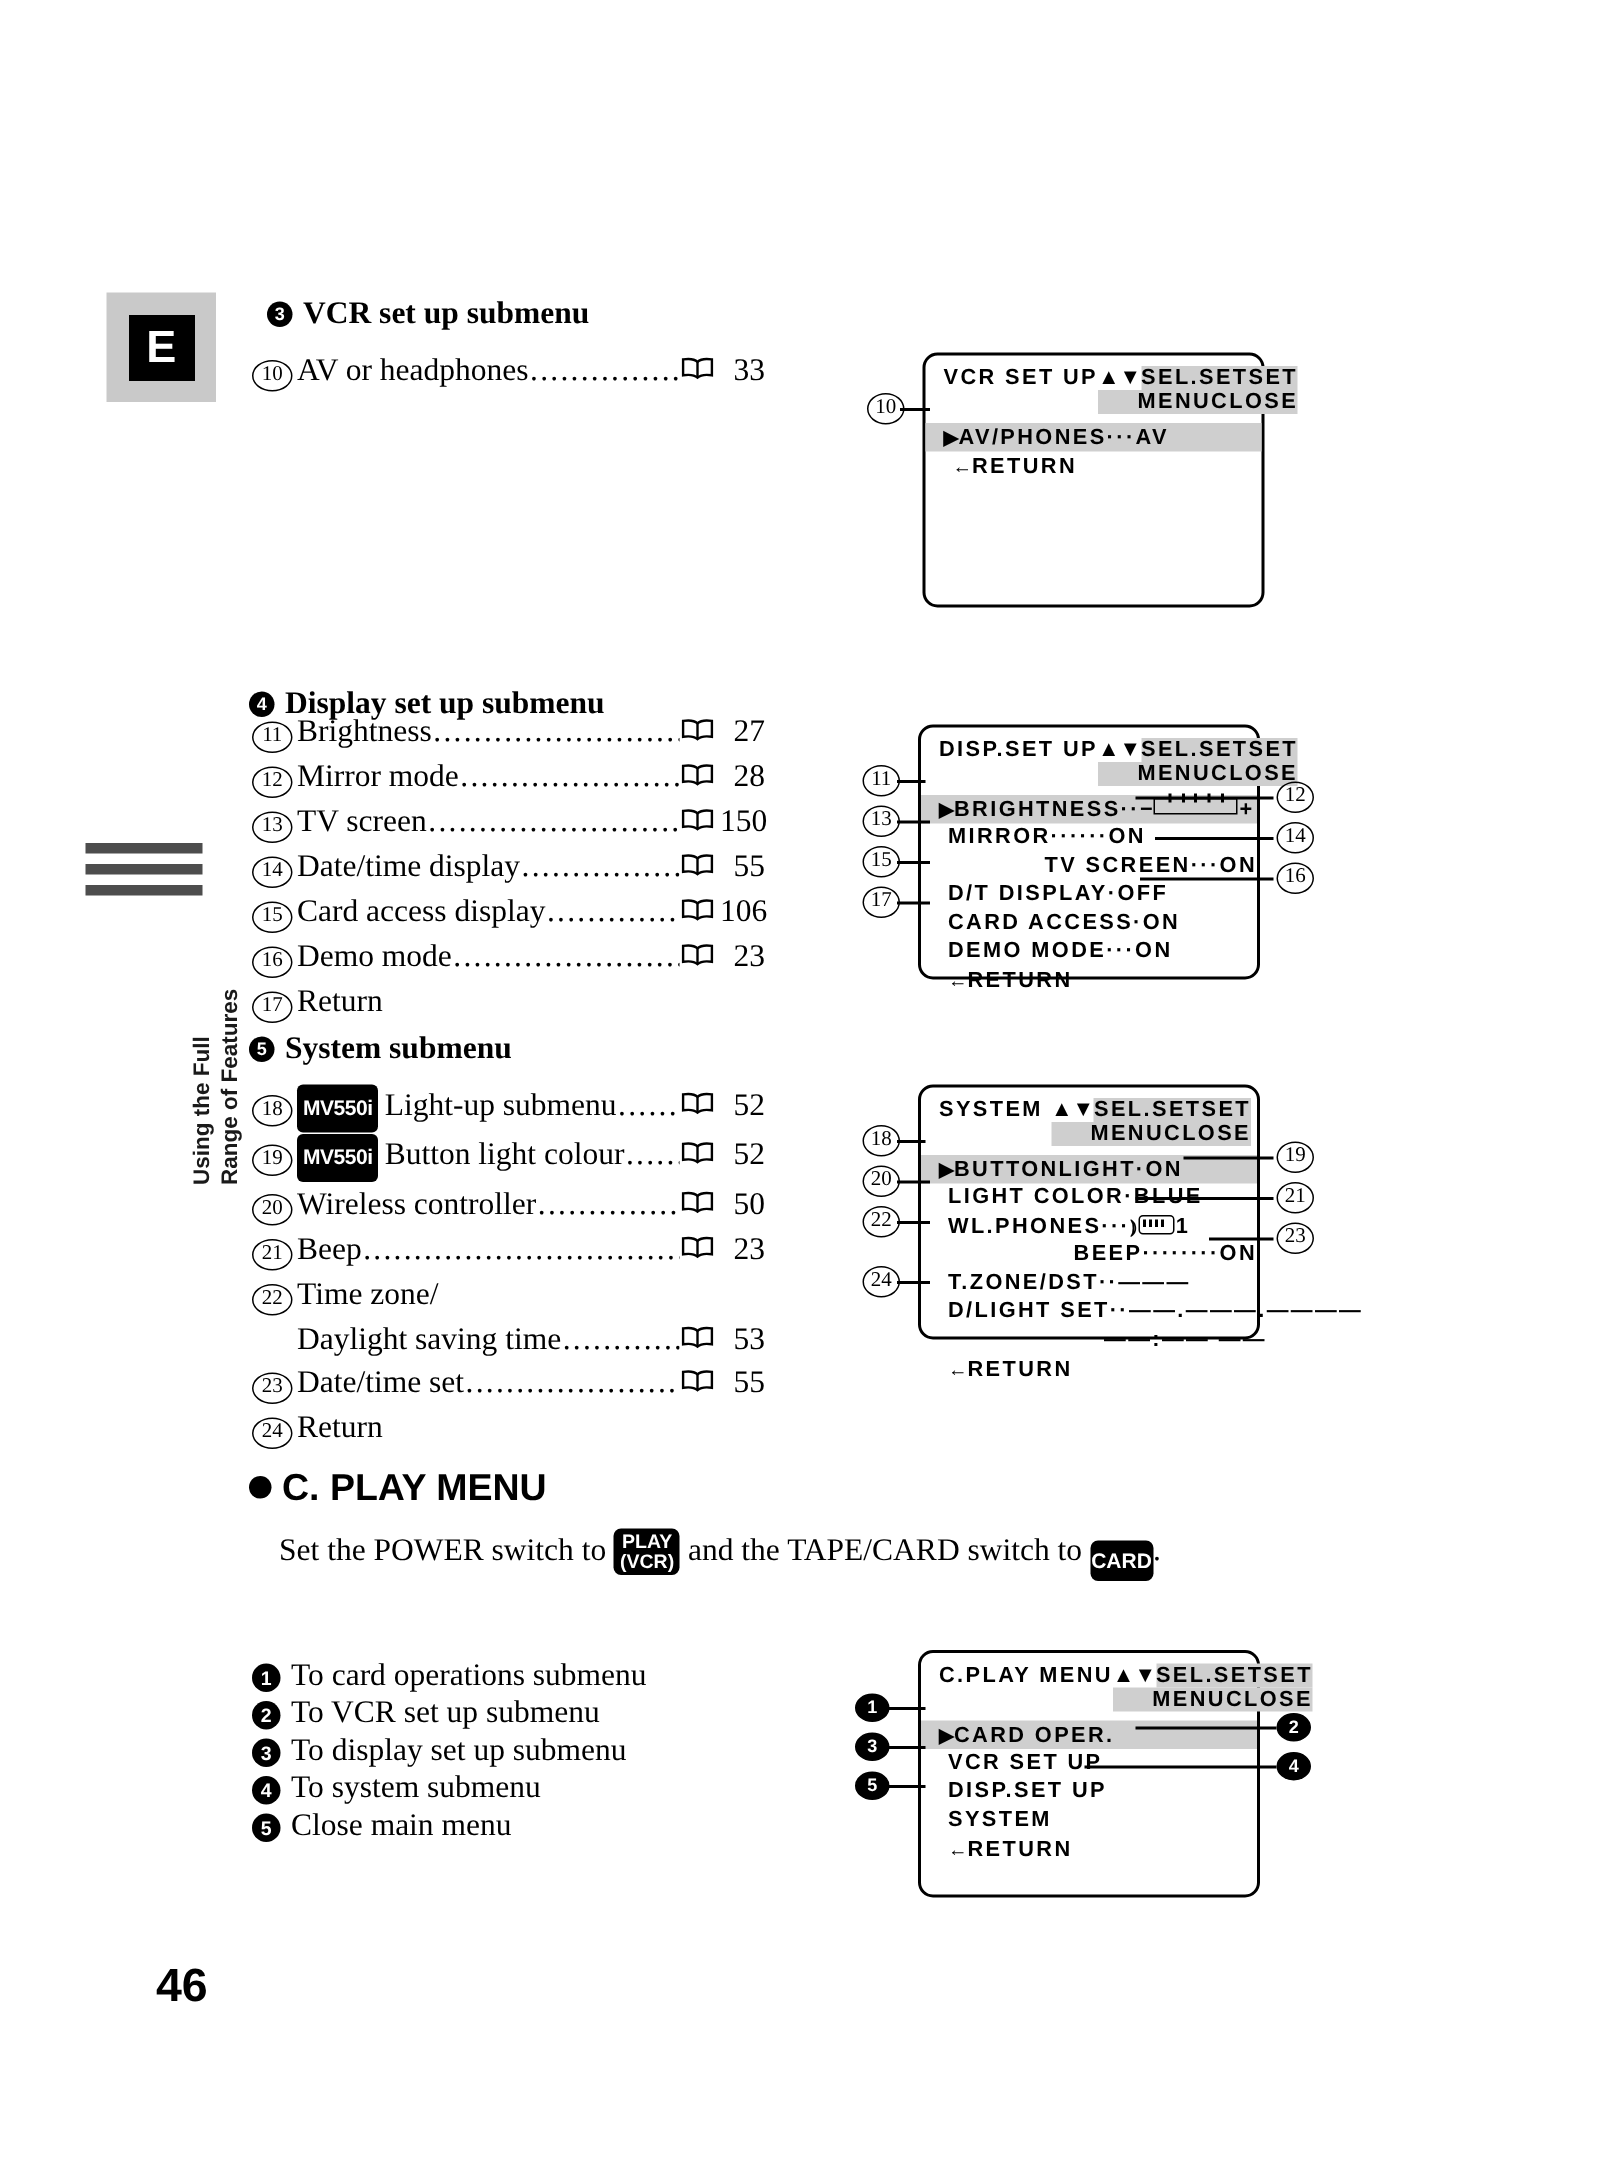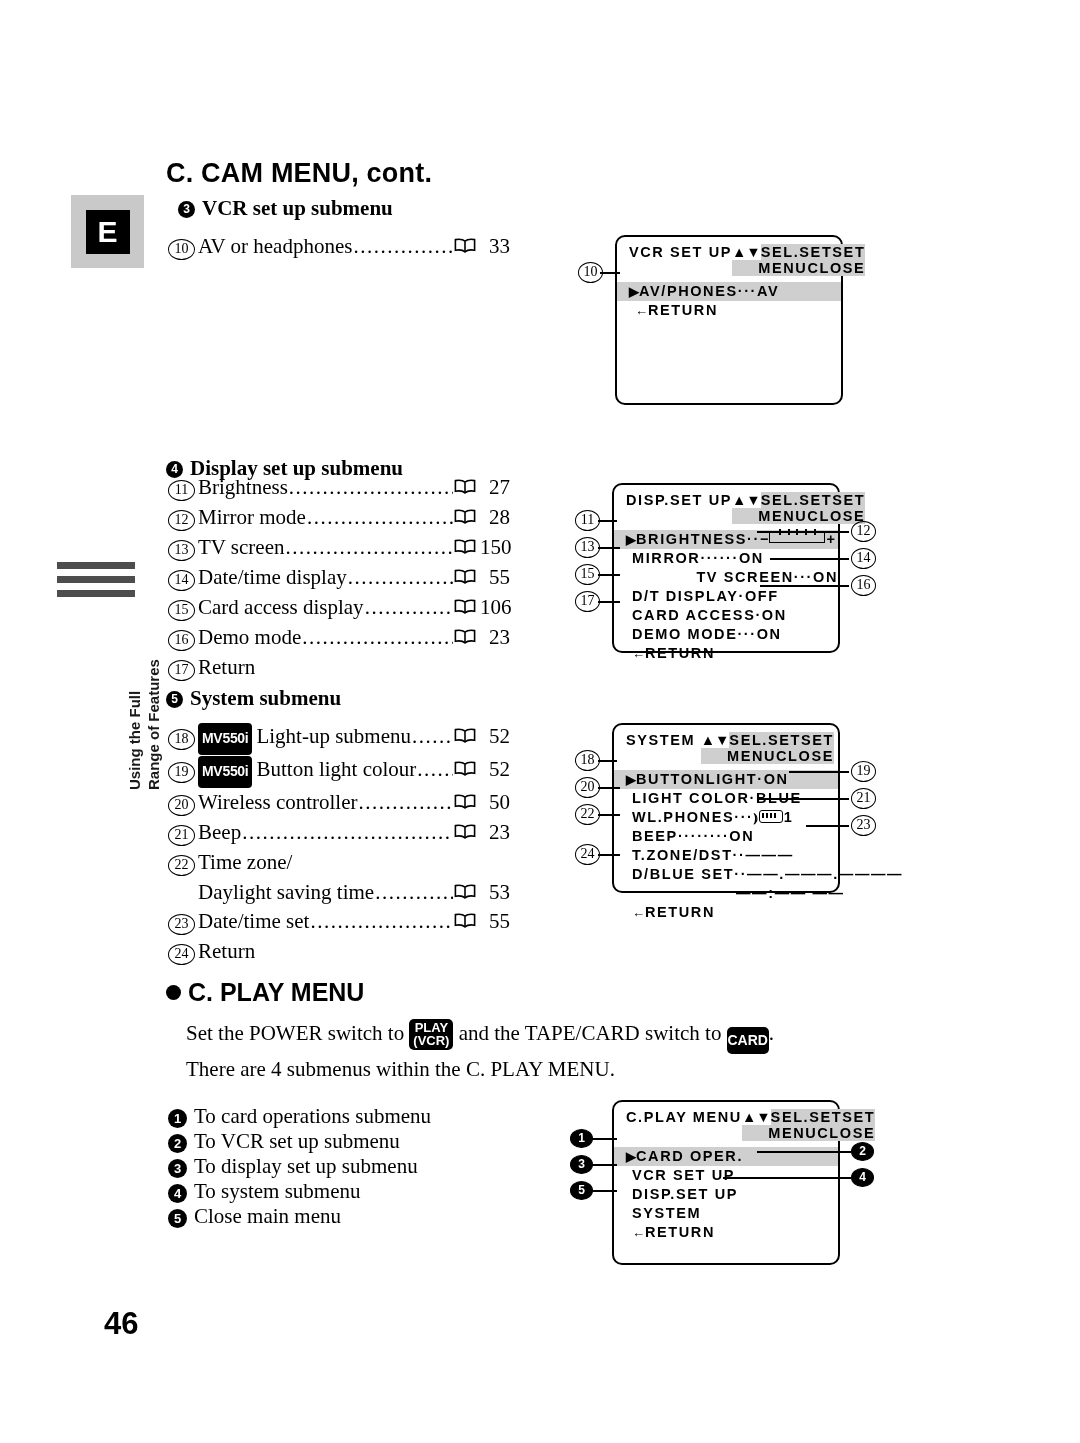--- a/index.html
+++ b/index.html
@@ -153,21 +153,20 @@
   <div class="side-bars">
     <div></div>
       <div></div>
       <div></div>
   </div>
   <div class="side-vert">
     <div class="l1">Using the Full</div>
     <div class="l2">Range of Features</div>
   </div>
 
-  <div class="h-main">C. CAM MENU, cont.</div>
 
   <div class="sub-head" style="left:178px;top:196px;">
     <span class="filled-num">3</span><span>VCR set up submenu</span>
   </div>
 
   <div class="sub-head" style="left:166px;top:456px;">
     <span class="filled-num">4</span><span>Display set up submenu</span>
   </div>
 
   <div class="sub-head" style="left:166px;top:686px;">
@@ -334,21 +333,20 @@
   </div>
 
   <div class="para" style="left:186px;top:1018px;width:680px;">
     <span>Set the POWER switch to</span>
     <span class="keycap two">
       <span style="display:block">PLAY</span>
       <span style="display:block">(VCR)</span>
     </span>
     <span>and the TAPE/CARD switch to</span>
     <span class="keycap one">CARD</span><span>.</span>
-    <div>There are 4 submenus within the C. PLAY MENU.</div>
   </div>
 
   <div class="toc" style="left:168px;top:1104px;width:330px;line-height:25px;">
     <div class="row">
       <span class="filled-num big">1</span>
       <span class="label">To card operations submenu</span>
     </div>
     <div class="row">
       <span class="filled-num big">2</span>
       <span class="label">To VCR set up submenu</span>
@@ -423,23 +421,23 @@
       <span class="osd-title">SYSTEM</span>
       <span class="osd-hint">
         <span class="ln"><span style="letter-spacing:0">▲▼</span><span class="hl">SEL.SETSET</span></span>
         <span class="ln hl">MENUCLOSE</span>
       </span>
     </div>
     <div class="osd-rows">
       <div class="osd-row sel"><span class="tri">▶</span><span>BUTTONLIGHT·ON</span></div>
       <div class="osd-row" style="padding-left:6px;"><span>LIGHT COLOR·BLUE</span></div>
       <div class="osd-row" style="padding-left:6px;"><span>WL.PHONES···</span><span class="waves">⦆</span><span class="remote-icon"><b></b></span><span>1</span></div>
-      <div class="osd-row" style="padding-left:6px;"><span>BEEP········ON</span></div>
+      <div class="osd-row" style="padding-left:6px;text-align:right;"><span>BEEP········ON</span></div>
       <div class="osd-row" style="padding-left:6px;"><span>T.ZONE/DST··———</span></div>
-      <div class="osd-row" style="padding-left:6px;"><span>D/BLUE SET··——.———.————</span></div>
+      <div class="osd-row" style="padding-left:6px;"><span>D/LIGHT SET··——.———.————</span></div>
       <div class="osd-row" style="padding-left:110px;"><span>——:—— ——</span></div>
       <div class="osd-row" style="padding-left:6px;"><span class="arr">←</span><span>RETURN</span></div>
     </div>
   </div>
   <div class="co" style="left:575px;top:750px;"><span>18</span></div>
   <div class="lead" style="left:598px;top:760px;width:19px;"></div>
   <div class="co" style="left:851px;top:761px;"><span>19</span></div>
   <div class="lead" style="left:789px;top:771px;width:60px;"></div>
   <div class="co" style="left:575px;top:777px;"><span>20</span></div>
   <div class="lead" style="left:598px;top:787px;width:22px;"></div>

